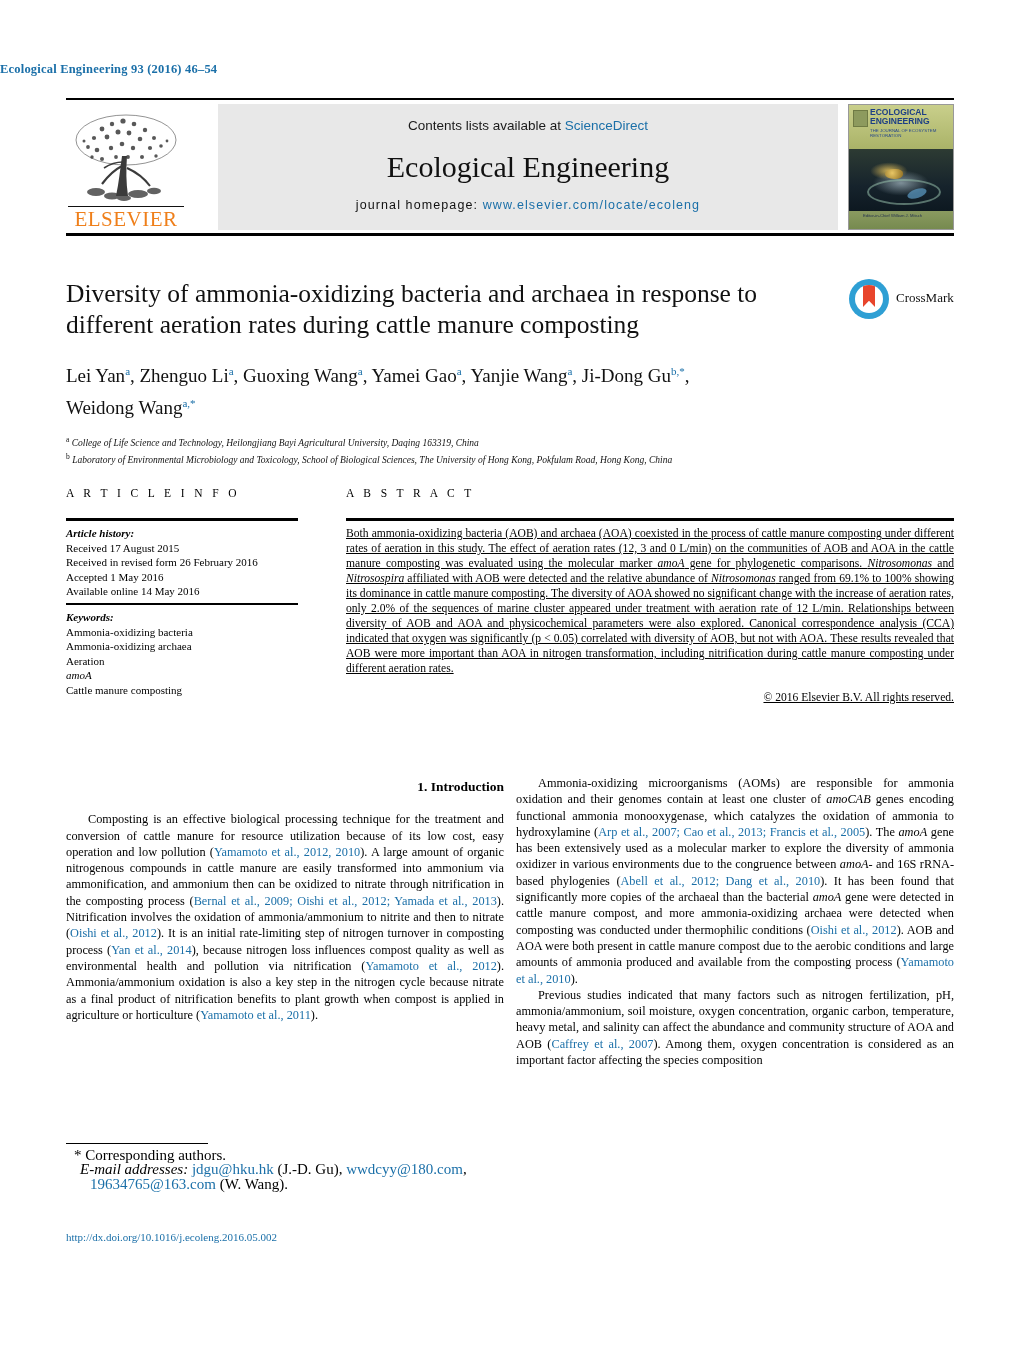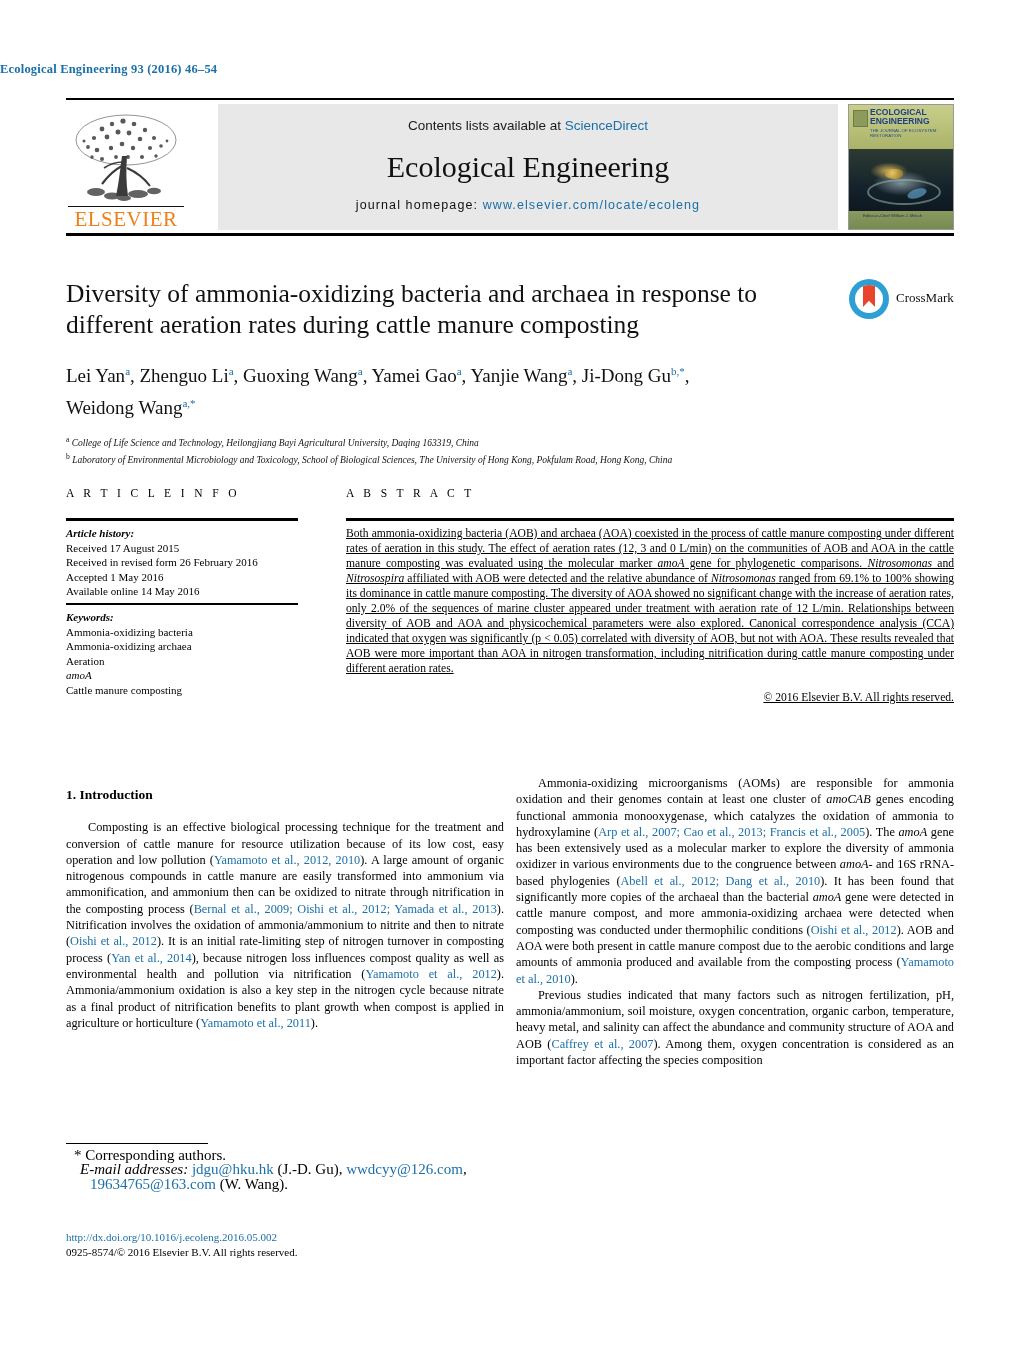--- a/index.html
+++ b/index.html
@@ -378,22 +378,22 @@
     font-size: 12.3px;
     line-height: 16.3px;
     text-align: justify;
     hyphens: none;
   }
   .col-left { left: 66px; }
   .col-right { left: 516px; }
   .col h2 {
     font-size: 13.5px;
     font-weight: bold;
-    margin: 12px 0 16px 0;
-    text-align: left;
+    margin: 4px 0 16px 0;
+    text-align: right;
   }
   .col p {
     margin: 0;
     text-indent: 22px;
   }
   .col p + p { margin-top: 0; }
   .cite { color: #1a6fa8; }
   .ital { font-style: italic; }
 
   
@@ -588,24 +588,23 @@
     <p>Previous studies indicated that many factors such as nitrogen fertilization, pH, ammonia/ammonium, soil moisture, oxygen concentration, organic carbon, temperature, heavy metal, and salinity can affect the abundance and community structure of AOA and AOB (<span class="cite">Caffrey et al., 2007</span>). Among them, oxygen concentration is considered as an important factor affecting the species composition</p>
   </div>
 
   <div class="fn-rule"></div>
   <div class="footnote">
     <div class="fn-line">* Corresponding authors.</div>
     <div class="fn-emails">
       <span class="fn-label">E-mail addresses:</span>
       <span class="link">jdgu@hku.hk</span>
       <span>(J.-D. Gu),</span>
-      <span class="link">wwdcyy@126.com</span>,
+      <span class="link">wwdcyy@180.com</span>,
       <span class="link">19634765@163.com</span>
       <span>(W. Wang).</span>
     </div>
   </div>
 
   <div class="doi-block">
     <div class="doi-link">http://dx.doi.org/10.1016/j.ecoleng.2016.05.002</div>
-    <div>0925-8574/© 2016 Elsevier B.V. All rights reserved.</div>
   </div>
 
 </div>
 
 </body></html>

